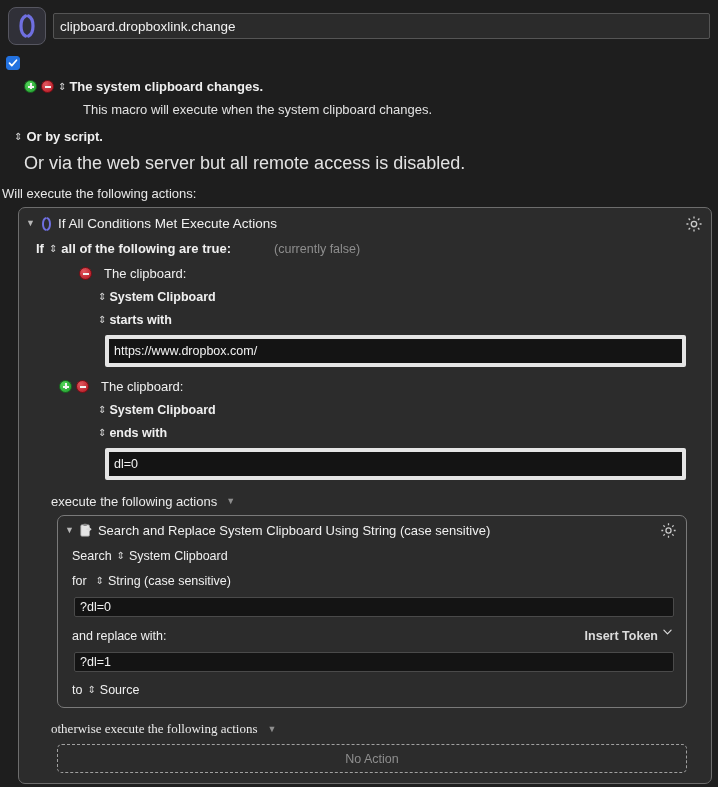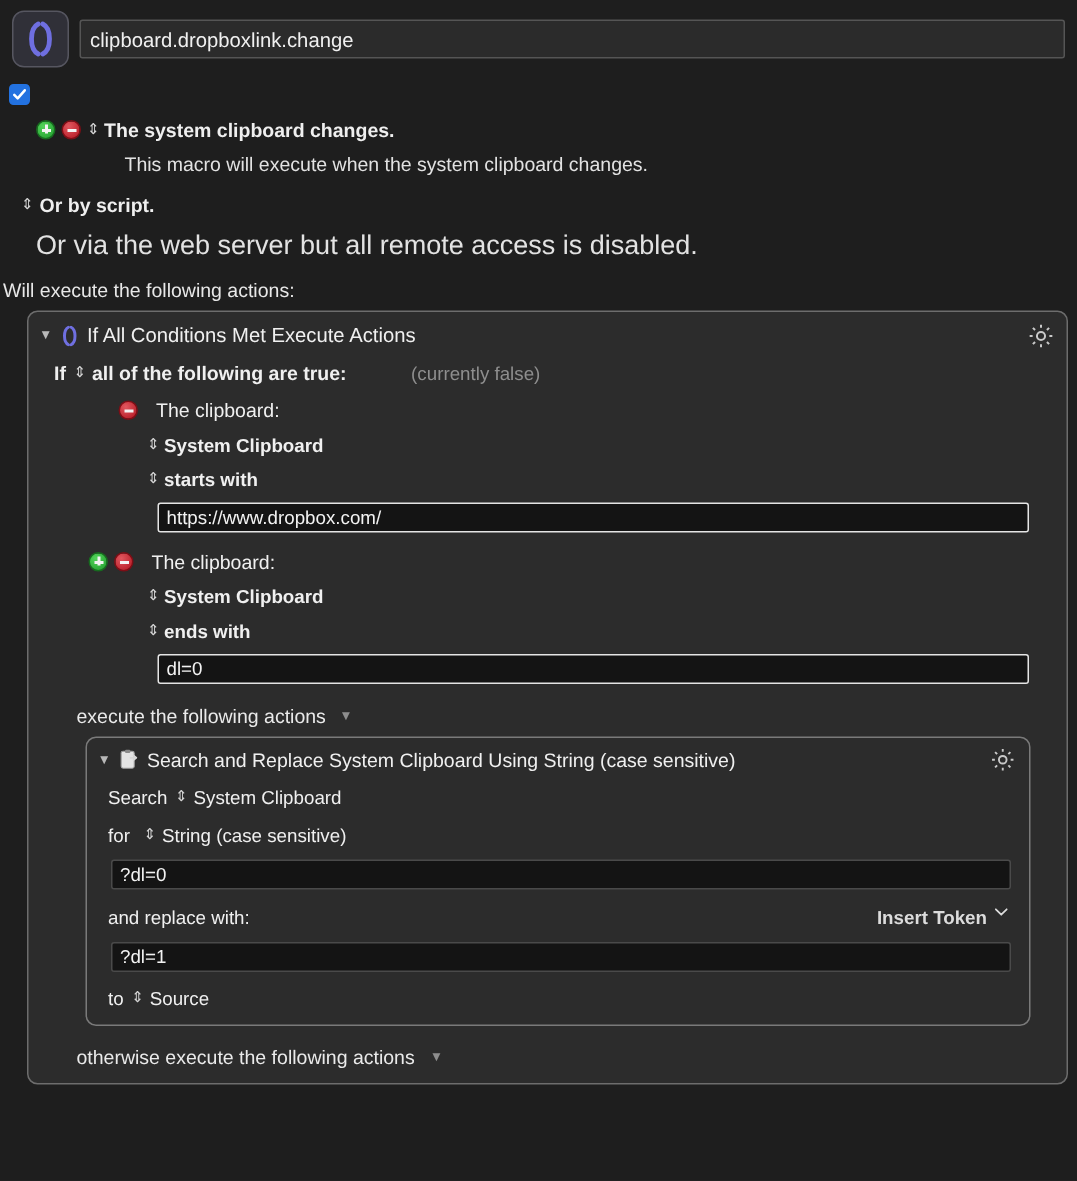--- a/index.html
+++ b/index.html
@@ -79,23 +79,23 @@
   .currently { font-size: 12.5px; color: #8e8e8e; margin-left: 38px; font-weight: normal; }
 
   .cond-block { padding-top: 10px; }
   .cond-title { display: flex; align-items: center; gap: 4px; padding-left: 60px; }
   .cond-title .txt { font-size: 13px; color: #f0f0f0; margin-left: 8px; }
   .cond-pop { display: flex; align-items: center; gap: 4px; padding: 9px 0 0 79px; }
   .cond-pop .txt { font-size: 12.5px; font-weight: bold; color: #f0f0f0; }
 
   .txtfield {
     margin: 8px 25px 0 86px;
-    height: 20px;
+    height: 32px;
     background: #141414;
-    border: 1px solid #e5e5e5;
+    border: 4px solid #e5e5e5;
     border-radius: 2px;
     display: flex; align-items: center;
     padding: 0 5px;
     font-size: 12.5px; color: #f2f2f2;
   }
 
   .exec-line { display: flex; align-items: center; gap: 9px; padding: 14px 0 0 32px; font-size: 13px; color: #eaeaea; }
   .tri-down { color: #8e8e8e; font-size: 9px; line-height: 1; }
 
   
@@ -120,21 +120,21 @@
     display: flex; align-items: center;
     padding: 0 5px;
     font-size: 12.5px; color: #f2f2f2;
   }
   .replace-row {
     display: flex; align-items: center; justify-content: space-between;
     padding: 12px 14px 0 14px; font-size: 12.5px; color: #f0f0f0;
   }
   .insert-token { font-size: 12.5px; font-weight: bold; color: #dcdcdc; display:flex; gap:5px; }
 
-  .otherwise { display: flex; align-items: center; gap: 10px; padding: 13px 0 0 32px; font-size: 13px; color: #eaeaea; }
+  .otherwise { display: flex; align-items: center; gap: 10px; padding: 13px 0 0 32px; font-size: 13px; color: #eaeaea; font-family: Liberation Serif, serif; }
   .no-action {
     margin: 7px 24px 0 38px;
     height: 29px;
     border: 1px dashed #a0a0a0;
     border-radius: 5px;
     display: flex; align-items: center; justify-content: center;
     font-size: 12.5px; color: #8e8e8e;
     background: #2c2c2c;
   }
 </style>
@@ -301,15 +301,16 @@
         <span class="chev">⇕</span>
         <span class="b">Source</span>
       </div>
     </div>
 
     <div class="otherwise">
       <span>otherwise execute the following actions</span>
       <span class="tri-down">▼</span>
     </div>
 
+    <div class="no-action">No Action</div>
   </div>
 
 </div>
 
 </body></html>

